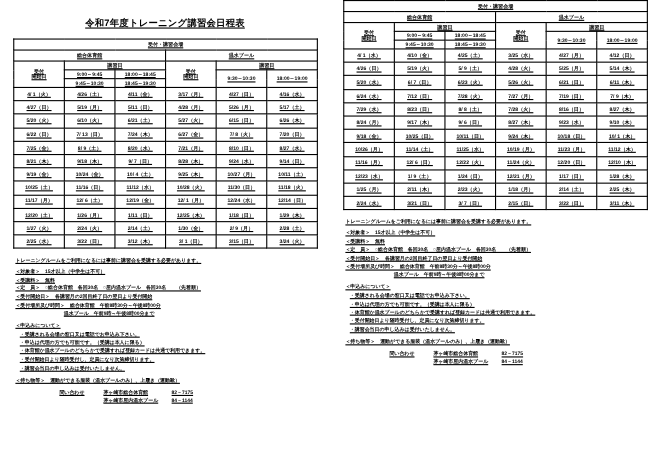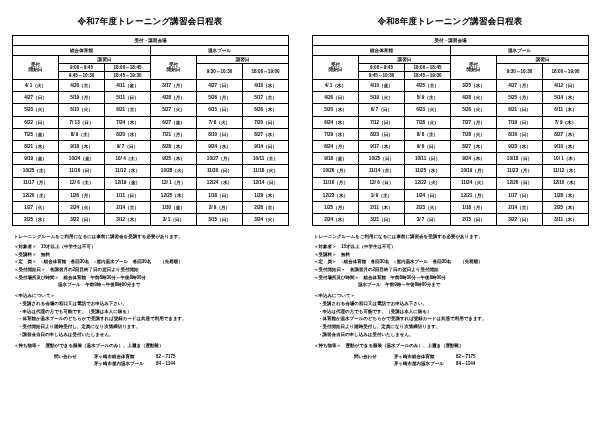--- a/index.html
+++ b/index.html
@@ -17,20 +17,21 @@
   .sheet {
     position: relative;
     width: 600px;
     height: 424px;
     box-sizing: border-box;
   }
   .panels {
     display: flex;
     flex-direction: row;
     width: 600px;
+    text-decoration: underline;
   }
   .panel {
     width: 300px;
     box-sizing: border-box;
     padding: 0 12px;
   }
   .doc-title {
     text-align: center;
     font-size: 8.5px;
     font-weight: bold;
@@ -328,21 +329,20 @@
         </div>
         <div class="contact-row">
           <span class="contact-label"></span>
           <span class="contact-name">茅ヶ崎市屋内温水プール</span>
           <span class="contact-tel">84－1144</span>
         </div>
       </div>
     </div>
 
     <div class="panel">
-      <div class="doc-title">令和8年度トレーニング講習会日程表</div>
 
       <table class="sched">
         <colgroup>
           <col style="width:46px">
             <col style="width:46px">
             <col style="width:46px">
           <col style="width:46px">
             <col style="width:46px">
             <col style="width:46px">
         </colgroup>

